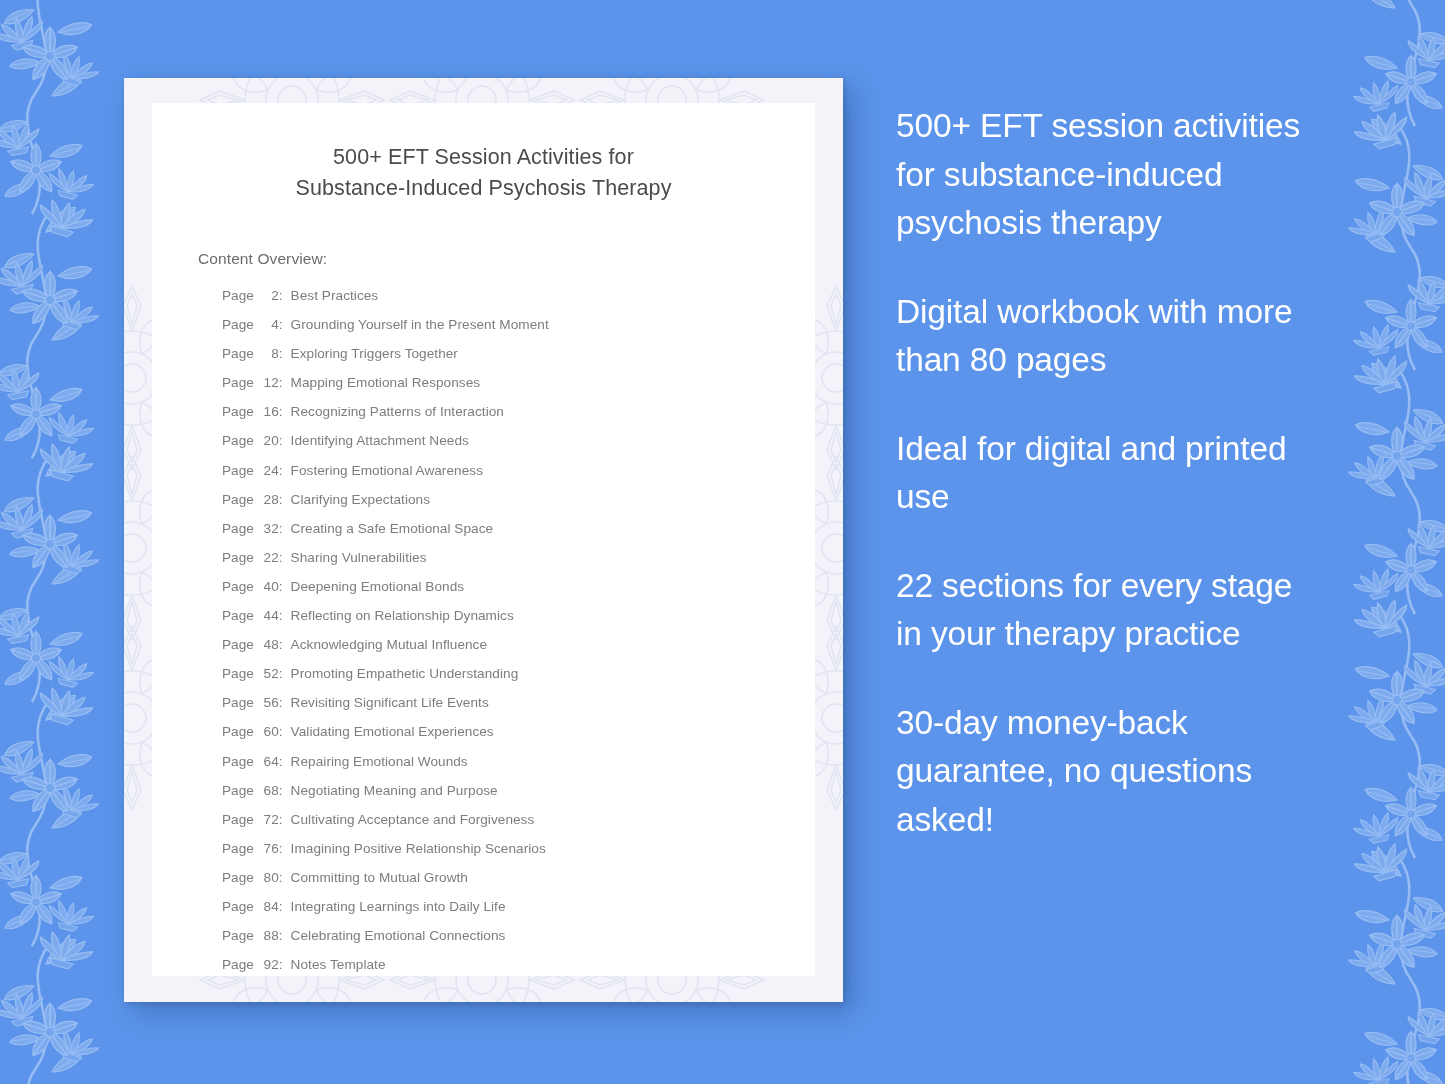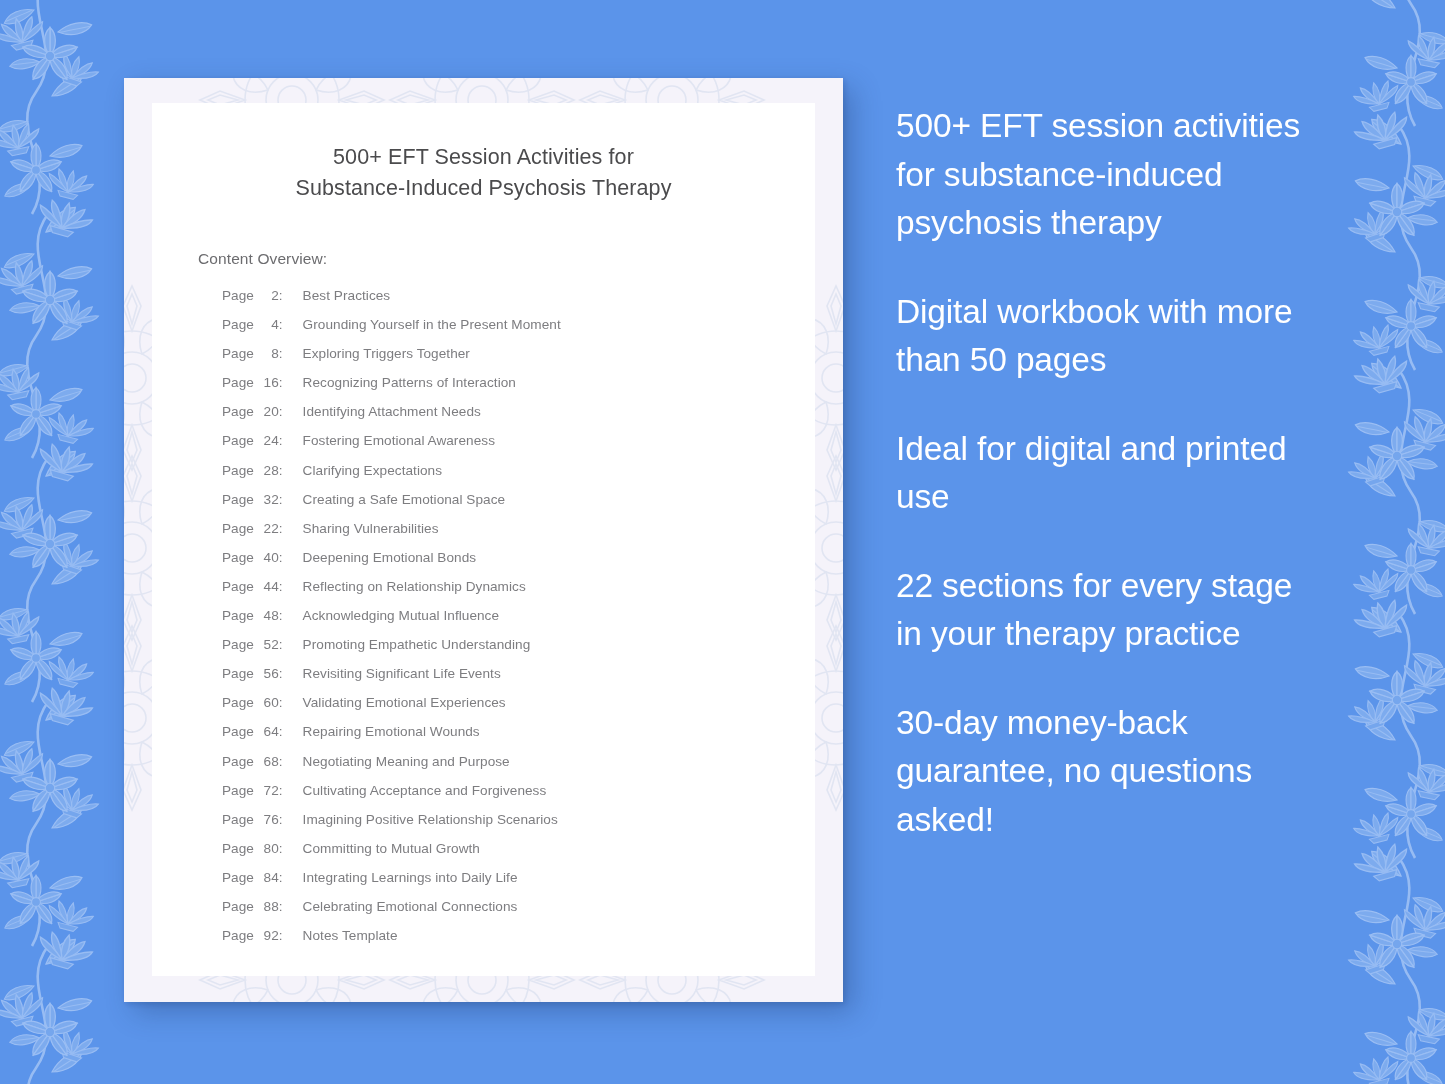--- a/index.html
+++ b/index.html
@@ -96,21 +96,21 @@
 
   .toc-page {
     display:inline-block;
     min-width:58px;
   }
   .toc-page .pnum {
     display:inline-block;
     width:21px;
     text-align:right;
   }
-  .toc-title { margin-left:20px; }
+  .toc-title { margin-left:8px; }
 
   
   .marketing {
     position:absolute;
     left:896px;
     top:102px;
     width:430px;
   }
 
   .bullet {
@@ -307,20 +307,24 @@
         </li>
         <li class="toc-item">
           <span class="toc-page"><span>Page</span> <span class="pnum">4</span>:</span>
           <span class="toc-title">Grounding Yourself in the Present Moment</span>
         </li>
         <li class="toc-item">
           <span class="toc-page"><span>Page</span> <span class="pnum">8</span>:</span>
           <span class="toc-title">Exploring Triggers Together</span>
         </li>
         <li class="toc-item">
+          <span class="toc-page"><span>Page</span> <span class="pnum">12</span>:</span>
+          <span class="toc-title">Mapping Emotional Responses</span>
+        </li>
+        <li class="toc-item">
           <span class="toc-page"><span>Page</span> <span class="pnum">16</span>:</span>
           <span class="toc-title">Recognizing Patterns of Interaction</span>
         </li>
         <li class="toc-item">
           <span class="toc-page"><span>Page</span> <span class="pnum">20</span>:</span>
           <span class="toc-title">Identifying Attachment Needs</span>
         </li>
         <li class="toc-item">
           <span class="toc-page"><span>Page</span> <span class="pnum">24</span>:</span>
           <span class="toc-title">Fostering Emotional Awareness</span>
@@ -393,17 +397,17 @@
           <span class="toc-page"><span>Page</span> <span class="pnum">92</span>:</span>
           <span class="toc-title">Notes Template</span>
         </li>
       </ul>
 
   </div>
 </div>
 
 <div class="marketing">
     <div class="bullet">500+ EFT session activities for substance-induced psychosis therapy</div>
-    <div class="bullet">Digital workbook with more than 50 pages</div>
+    <div class="bullet">Digital workbook with more than 80 pages</div>
     <div class="bullet">Ideal for digital and printed use</div>
     <div class="bullet">22 sections for every stage in your therapy practice</div>
     <div class="bullet">30-day money-back guarantee, no questions asked!</div>
   </div>
 
 </body></html>

